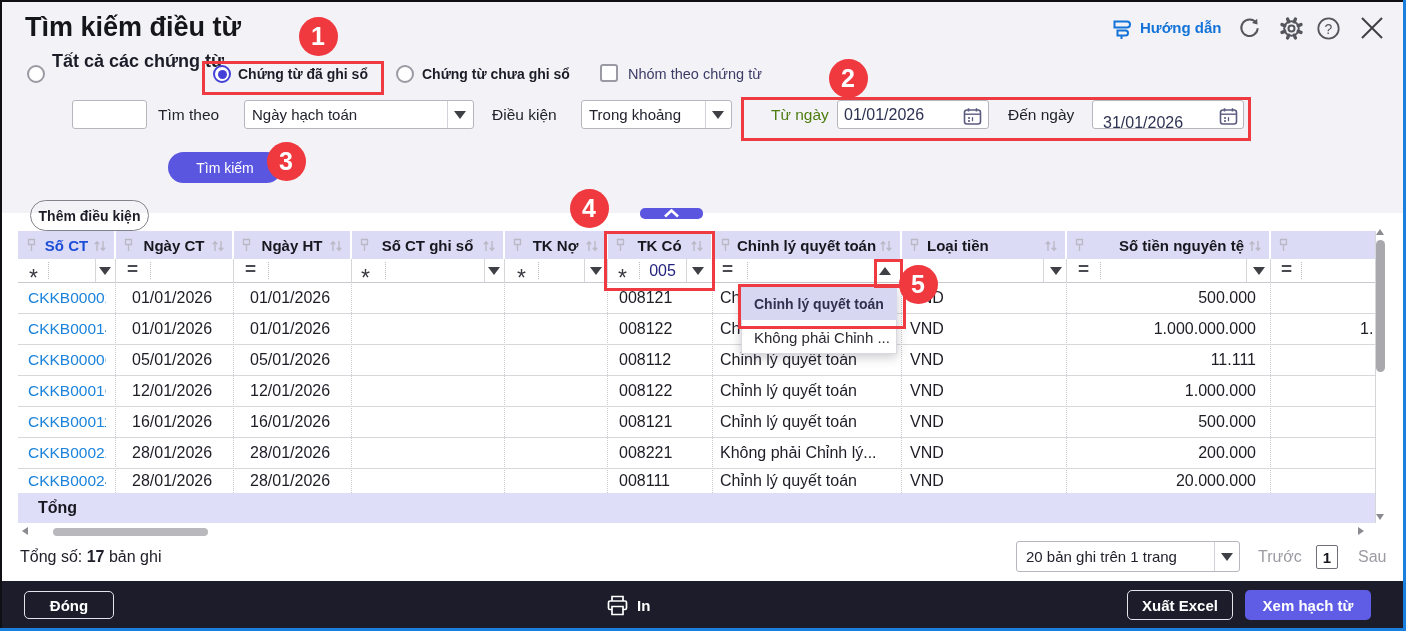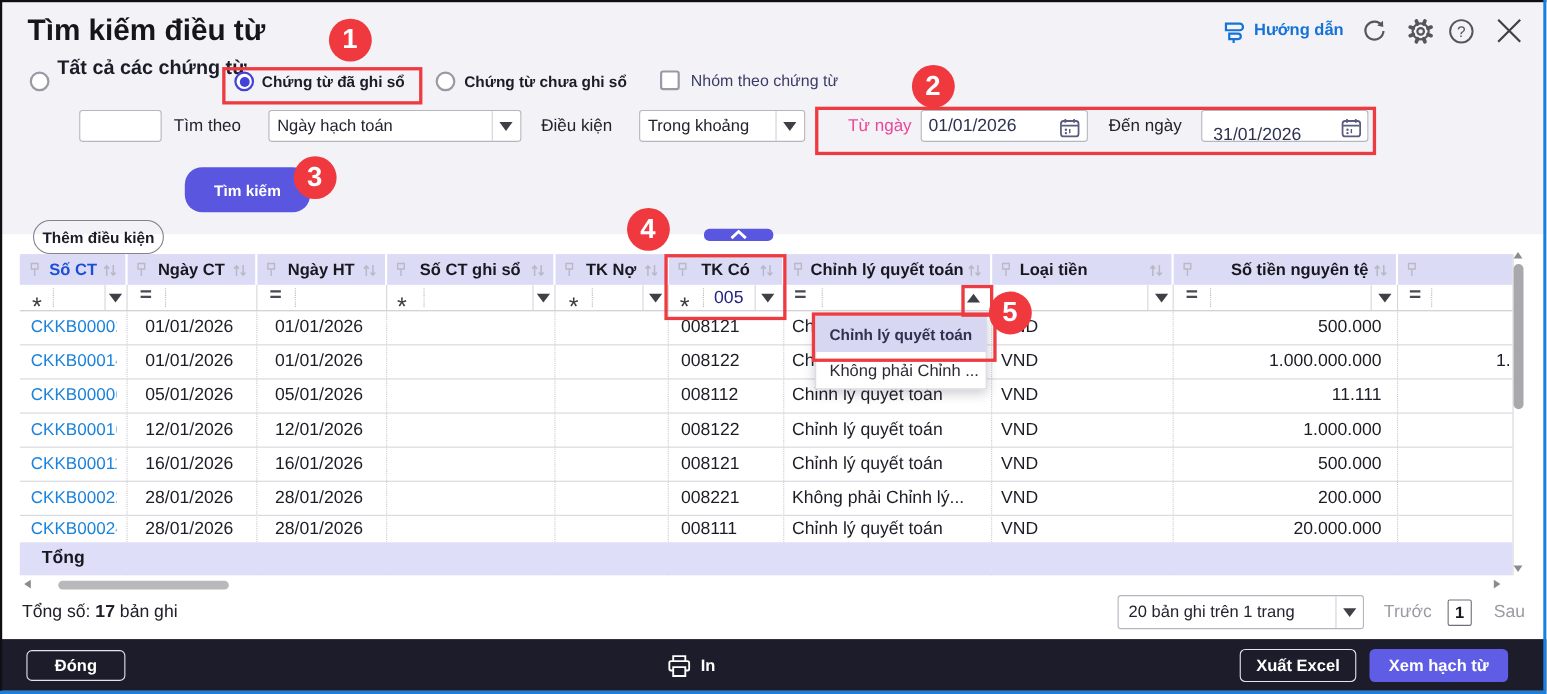--- a/index.html
+++ b/index.html
@@ -52,21 +52,21 @@
 <div style="position:absolute;left:244px;top:100px;width:230px;height:29px;background:#fff;border:1px solid #b6b6be;border-radius:3px;box-sizing:border-box;"></div>
 <div style="position:absolute;left:252px;top:100px;height:29px;display:flex;align-items:center;white-space:nowrap;color:#23232e;font-size:15px;text-align:right;">Ngày hạch toán</div>
 <div style="position:absolute;left:447px;top:101px;width:1px;height:27px;background:#d2d2d8;"></div>
 <div style="position:absolute;left:453.5px;top:110.5px;width:0;height:0;border-left:6.5px solid transparent;border-right:6.5px solid transparent;border-top:8px solid #3f3f46;"></div>
 <div style="position:absolute;left:492px;top:100px;height:29px;display:flex;align-items:center;white-space:nowrap;color:#23232e;font-size:15.5px;">Điều kiện</div>
 <div style="position:absolute;left:581px;top:100px;width:151px;height:29px;background:#fff;border:1px solid #b6b6be;border-radius:3px;box-sizing:border-box;"></div>
 <div style="position:absolute;left:589px;top:100px;height:29px;display:flex;align-items:center;white-space:nowrap;color:#23232e;font-size:15px;">Trong khoảng</div>
 <div style="position:absolute;left:705px;top:101px;width:1px;height:27px;background:#d2d2d8;"></div>
 <div style="position:absolute;left:711.5px;top:110.5px;width:0;height:0;border-left:6.5px solid transparent;border-right:6.5px solid transparent;border-top:8px solid #3f3f46;"></div>
 <div style="position:absolute;left:741px;top:97px;width:504px;height:38px;border:3px solid #ee3a41;z-index:50;"></div>
-<div style="position:absolute;left:771px;top:100px;height:29px;display:flex;align-items:center;white-space:nowrap;color:#ec4899;font-size:15.5px;">Từ ngày</div>
+<div style="position:absolute;left:771px;top:100px;height:29px;display:flex;align-items:center;white-space:nowrap;color:#4d7c0f;font-size:15.5px;">Từ ngày</div>
 <div style="position:absolute;left:837px;top:100px;width:152px;height:29px;background:#fff;border:1px solid #b6b6be;border-radius:3px;box-sizing:border-box;"></div>
 <div style="position:absolute;left:844px;top:100px;height:29px;display:flex;align-items:center;white-space:nowrap;color:#2e3352;">01/01/2026</div>
 <svg style="position:absolute;left:963px;top:107px" width="19" height="19" viewBox="0 0 19 19">
     <rect x="1.5" y="3" width="16" height="14" rx="2.5" fill="none" stroke="#5b5b80" stroke-width="1.6"></rect>
     <path d="M5.5 1.2 V4.6 M13.5 1.2 V4.6" stroke="#5b5b80" stroke-width="1.6"></path>
     <path d="M2 7.2 H17" stroke="#5b5b80" stroke-width="1.4"></path>
     <circle cx="6" cy="11" r="1.1" fill="#5b5b80"></circle>
     <circle cx="6" cy="14" r="1.1" fill="#5b5b80"></circle>
     <path d="M9.5 10.2 v4" stroke="#5b5b80" stroke-width="1.3"></path>
   </svg>
@@ -76,21 +76,21 @@
 <svg style="position:absolute;left:1219px;top:107px" width="19" height="19" viewBox="0 0 19 19">
     <rect x="1.5" y="3" width="16" height="14" rx="2.5" fill="none" stroke="#5b5b80" stroke-width="1.6"></rect>
     <path d="M5.5 1.2 V4.6 M13.5 1.2 V4.6" stroke="#5b5b80" stroke-width="1.6"></path>
     <path d="M2 7.2 H17" stroke="#5b5b80" stroke-width="1.4"></path>
     <circle cx="6" cy="11" r="1.1" fill="#5b5b80"></circle>
     <circle cx="6" cy="14" r="1.1" fill="#5b5b80"></circle>
     <path d="M9.5 10.2 v4" stroke="#5b5b80" stroke-width="1.3"></path>
   </svg>
 <div style="position:absolute;left:828.5px;top:58.5px;width:39px;height:39px;background:#f0383f;border-radius:50%;z-index:60;display:flex;align-items:center;justify-content:center;color:#fff;font-weight:bold;font-size:25px;">2</div>
 <div style="position:absolute;left:30px;top:152px;width:119px;height:31px;border:1.5px solid #83838d;border-radius:16px;box-sizing:border-box;display:flex;align-items:center;justify-content:center;font-weight:bold;color:#1c1c28;font-size:14px;margin-top:48px;">Thêm điều kiện</div>
-<div style="position:absolute;left:168px;top:152px;width:114px;height:41px;background:#5a56e0;border-radius:16px;display:flex;align-items:center;justify-content:center;font-weight:bold;color:#fff;font-size:14px;">Tìm kiếm</div>
+<div style="position:absolute;left:168px;top:152px;width:114px;height:31px;background:#5a56e0;border-radius:16px;display:flex;align-items:center;justify-content:center;font-weight:normal;color:#fff;font-size:14px;">Tìm kiếm</div>
 <div style="position:absolute;left:266.5px;top:141.5px;width:39px;height:39px;background:#f0383f;border-radius:50%;z-index:60;display:flex;align-items:center;justify-content:center;color:#fff;font-weight:bold;font-size:25px;">3</div>
 <div style="position:absolute;left:640px;top:208px;width:63px;height:11px;background:#5a56e0;border-radius:5px;"></div>
 <svg style="position:absolute;left:663px;top:209px" width="17" height="9" viewBox="0 0 17 9">
     <path d="M2 7.5 L8.5 1.5 L15 7.5" fill="none" stroke="#fff" stroke-width="2.6"></path>
   </svg>
 <div style="position:absolute;left:18px;top:231px;width:1357px;height:28px;background:#dcdbf5;"></div>
 <div style="position:absolute;left:114px;top:231px;width:2px;height:28px;background:#fff;"></div>
 <div style="position:absolute;left:232px;top:231px;width:2px;height:28px;background:#fff;"></div>
 <div style="position:absolute;left:350px;top:231px;width:2px;height:28px;background:#fff;"></div>
 <div style="position:absolute;left:503px;top:231px;width:2px;height:28px;background:#fff;"></div>

